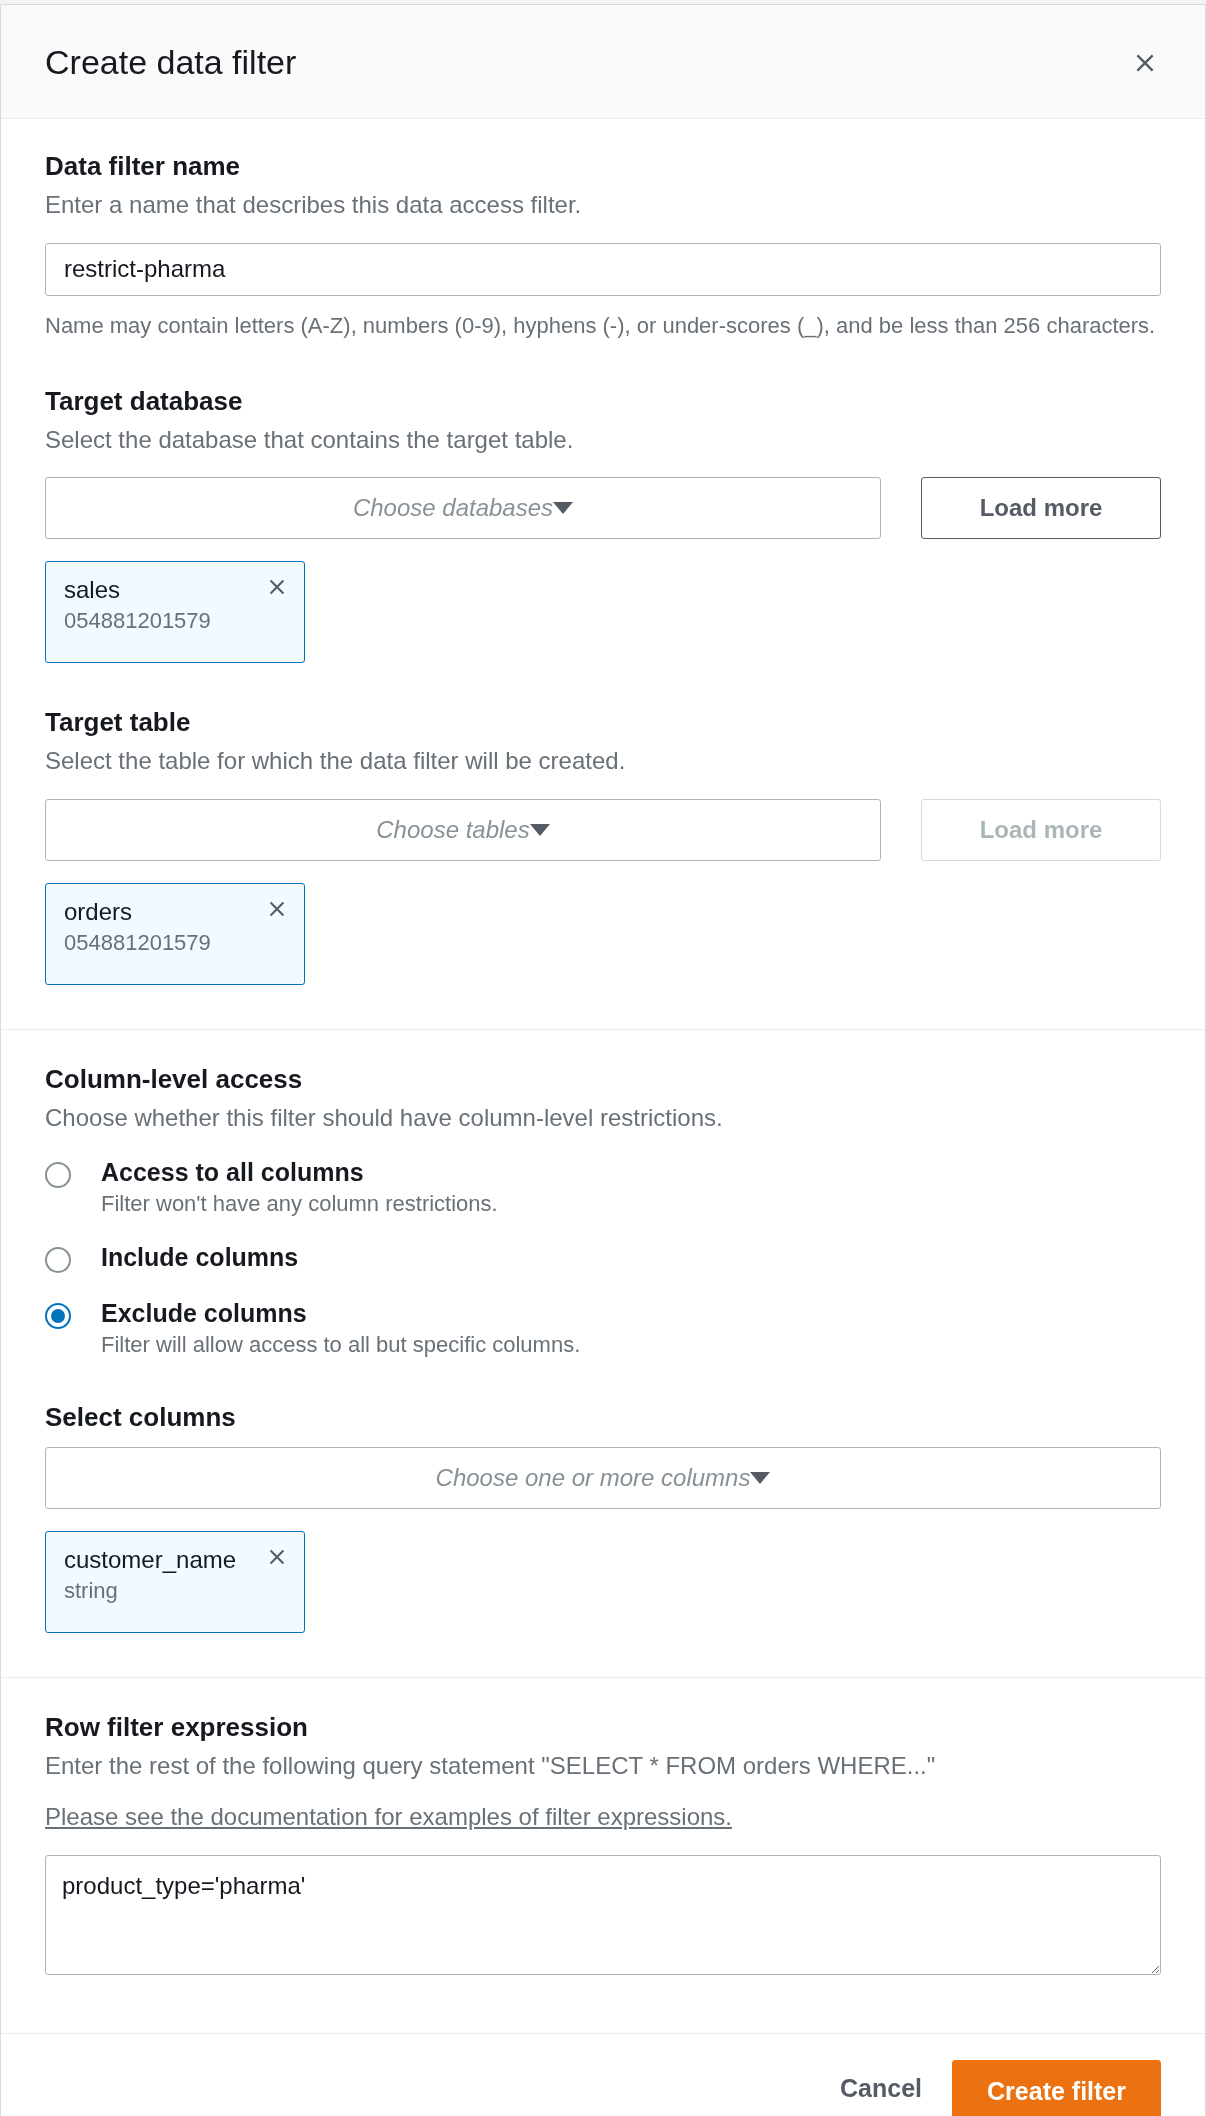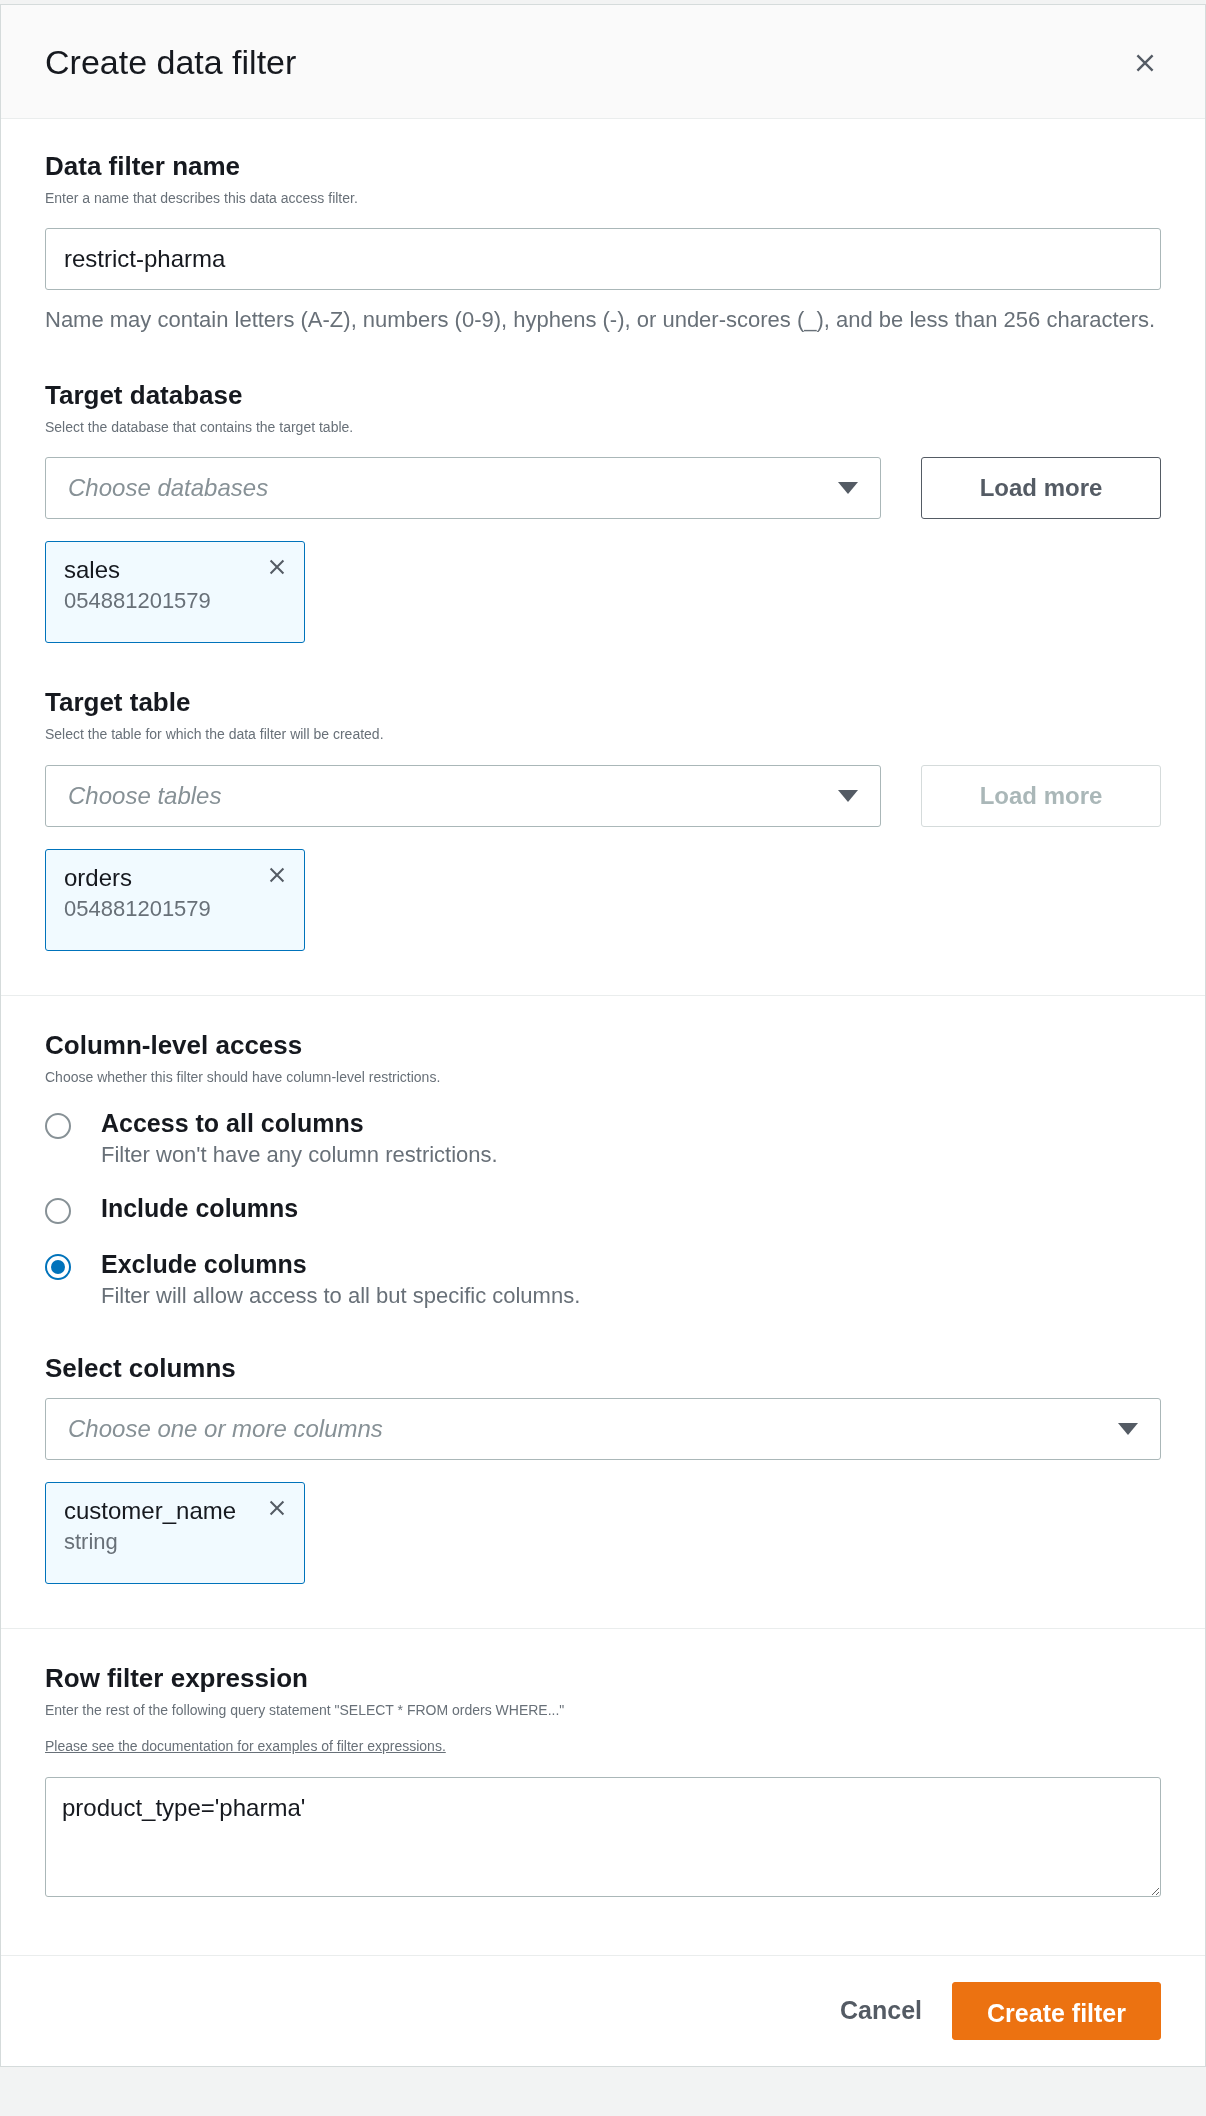--- a/index.html
+++ b/index.html
@@ -26,43 +26,43 @@
   }
   .modal-title { font-size: 34px; font-weight: 400; color: #16191f; }
   .close-x {
     width: 32px; height: 32px; display:flex; align-items:center; justify-content:center;
     cursor: pointer; color:#545b64;
   }
   .close-x svg { width: 26px; height: 26px; stroke: #545b64; stroke-width: 2.2; }
   .modal-body { padding: 32px 44px 10px 44px; }
   .section { margin-bottom: 44px; }
   .section-label { font-size: 26px; font-weight: 600; color:#16191f; margin-bottom: 6px; }
-  .section-hint  { font-size: 14px; color:#687078; line-height: 1.45; }
+  .section-hint  { font-size: 24px; color:#687078; line-height: 1.45; }
   .section-hint + .section-hint { margin-top:16px;text-decoration:underline; }
 
   .text-input {
     width: 100%;
     margin-top: 20px;
-    height: 62px;
+    height: 53px;
     border: 1px solid #aab7b8;
     border-radius: 3px;
     padding: 0 18px;
     font-size: 24px;
     color:#16191f;
     font-family: inherit;
   }
   .below-hint { font-size: 22px; color:#687078; margin-top: 14px; line-height: 1.45; }
 
   .row { display:flex; gap: 40px; align-items:center; margin-top: 20px; }
   .select-box {
     flex:1;
     height: 62px;
     border: 1px solid #aab7b8;
     border-radius: 3px;
-    display:flex; align-items:center; justify-content:space-between;
+    display:flex; align-items:center; justify-content:center;
     padding: 0 22px;
     cursor:pointer;
     background:#fff;
   }
   .select-box.full { width:100%; flex:none; }
   .select-placeholder { font-size: 24px; color:#879196; font-style: italic; }
   .caret-down {
     width: 0; height: 0;
     border-left: 10px solid transparent;
     border-right: 10px solid transparent;

